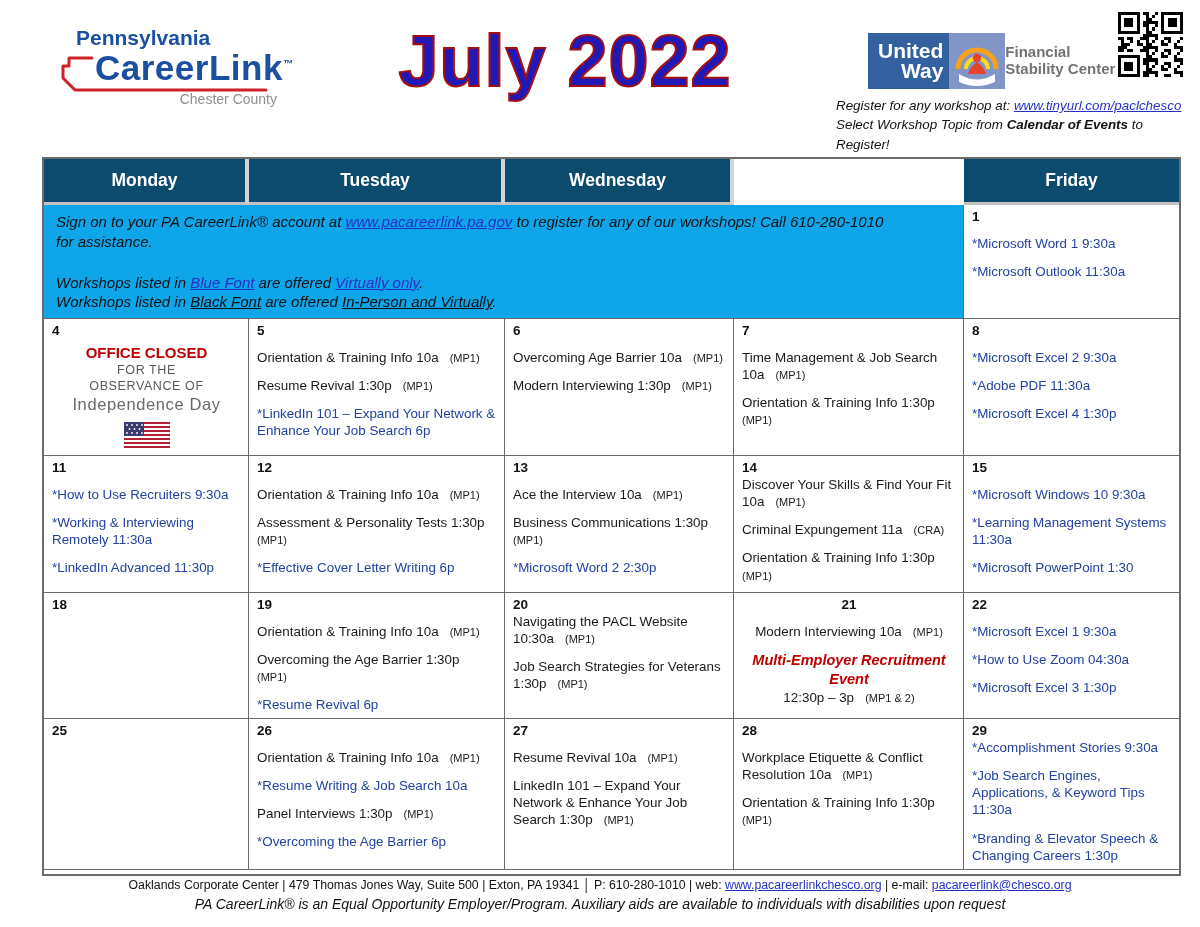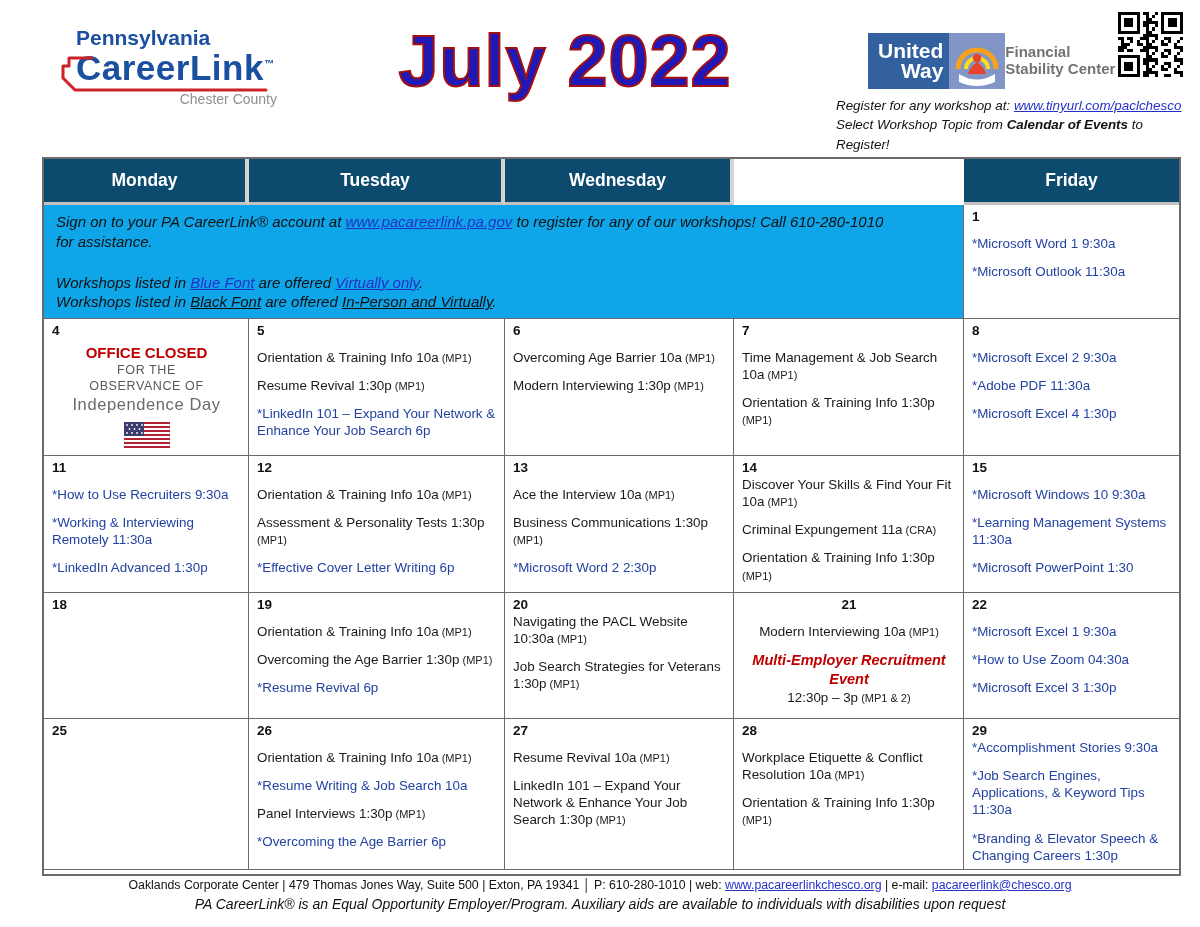--- a/index.html
+++ b/index.html
@@ -3,21 +3,21 @@
 <meta charset="utf-8">
 <style>
   html,body{margin:0;padding:0;}
   body{
     width:1200px;height:927px;position:relative;background:#fff;
     font-family:"Liberation Sans", sans-serif;color:#1a1a1a;overflow:hidden;
   }
   
   .pa-logo{position:absolute;left:60px;top:26px;width:225px;height:86px;}
   .pa-logo .penn{margin-left:16px;font-size:21px;font-weight:600;color:#1B4FA0;}
-  .pa-logo .clink{margin-left:16px;font-size:35px;font-weight:bold;color:#1B4FA0;line-height:1.02;letter-spacing:.5px;}
+  .pa-logo .clink{margin-left:35px;font-size:35px;font-weight:bold;color:#1B4FA0;line-height:1.02;letter-spacing:.5px;}
   .pa-logo .tm{font-size:10px;vertical-align:super;font-weight:bold;}
   .pa-logo .county{text-align:right;padding-right:8px;font-size:14px;color:#8F8F8F;margin-top:5px;}
   .pa-logo svg{position:absolute;left:0;top:30px;}
   .month-title{
     position:absolute;left:315px;top:20px;width:500px;text-align:center;
     font-size:72px;font-weight:800;color:#2118B8;letter-spacing:1px;
     -webkit-text-stroke:2px #A40F0F;
   }
   .uw-wrap{position:absolute;left:868px;top:33px;display:flex;align-items:center;}
   .uw-blue{background:#33609F;color:#fff;font-weight:bold;font-size:21px;line-height:.95;
@@ -47,21 +47,21 @@
     border-right:1.5px solid #6b6b6b;border-bottom:1.5px solid #6b6b6b;
     box-sizing:border-box;padding:4px 7px 2px 8px;font-size:13.4px;overflow:hidden;background:#fff;
   }
   .cell.lastcol{border-right:none;}
   .day{font-weight:bold;font-size:13.5px;color:#111;}
   .event{margin-top:11px;line-height:1.28;}
   .event.tight{margin-top:1px;}
   .ev-black{color:#1a1a1a;}
   .ev-blue{color:#2342A1;}
   .ev-red{color:#C00000;font-style:italic;font-weight:bold;font-size:14.5px;}
-  .note{font-size:11px;}
+  .note{font-size:11px;margin-left:8px;}
   .notice-cell{
     grid-row:2;grid-column:1/5;background:#0ea5e9;font-style:italic;font-size:15px;
     padding:7px 12px;border-right:1.5px solid #6b6b6b;border-bottom:1.5px solid #6b6b6b;
     box-sizing:border-box;line-height:1.32;color:#111;
   }
   .notice-cell .lnk{color:#2431C6;text-decoration:underline;}
   .notice-cell .bu{color:#2431C6;text-decoration:underline;}
   .notice-cell .u{text-decoration:underline;}
   .notice-sp{height:21px;}
   .closed{text-align:center;margin-top:2px;}
@@ -315,21 +315,21 @@
     <div class="cell lastcol" style="grid-area: 3 / 5;">
       <div class="day">8</div>
       <div class="event ev-blue">*Microsoft Excel 2  9:30a</div>
       <div class="event ev-blue">*Adobe PDF 11:30a</div>
       <div class="event ev-blue">*Microsoft Excel 4  1:30p</div>
     </div>
     <div class="cell" style="grid-area: 4 / 1;">
       <div class="day">11</div>
       <div class="event ev-blue">*How to Use Recruiters 9:30a</div>
       <div class="event ev-blue">*Working &amp; Interviewing Remotely 11:30a</div>
-      <div class="event ev-blue">*LinkedIn Advanced 1:30p</div>
+      <div class="event ev-blue">*LinkedIn Advanced 11:30p</div>
     </div>
     <div class="cell" style="grid-area: 4 / 2;">
       <div class="day">12</div>
       <div class="event ev-black">Orientation &amp; Training Info 10a<span class="note"> (MP1)</span></div>
       <div class="event ev-black">Assessment &amp; Personality Tests 1:30p<span class="note"> (MP1)</span></div>
       <div class="event ev-blue">*Effective Cover Letter Writing 6p</div>
     </div>
     <div class="cell" style="grid-area: 4 / 3;">
       <div class="day">13</div>
       <div class="event ev-black">Ace the Interview 10a<span class="note"> (MP1)</span></div>

